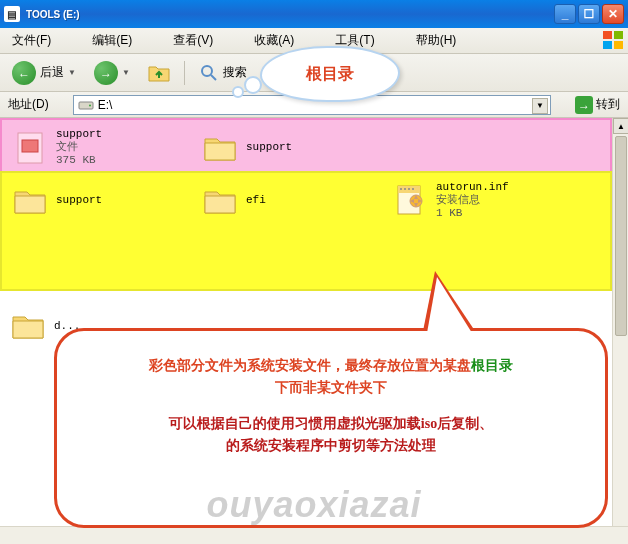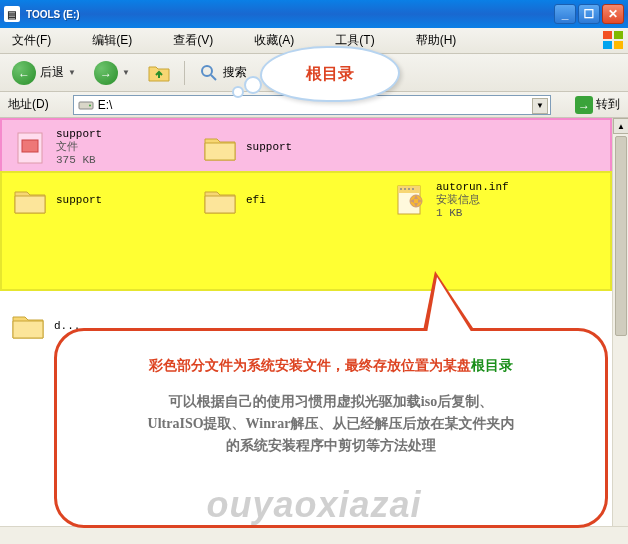--- a/index.html
+++ b/index.html
@@ -48,21 +48,21 @@
 .bubble::before, .bubble::after { content: ""; position: absolute; background: #fff; border: 2px solid #b7d4f0; border-radius: 50%; }
 .bubble::before { width: 14px; height: 14px; left: -18px; top: 28px; }
 .bubble::after { width: 8px; height: 8px; left: -30px; top: 38px; }
 .bubbletxt { color: #d42; font-weight: bold; font-size: 16px; }
 .speech { position: absolute; left: 34px; top: 210px; width: 554px; height: 200px; background: #fff; border: 3px solid #d42; border-radius: 30px; padding: 24px 26px; z-index: 15; margin-left: 20px; }
 .speech::before { content: ""; position: absolute; top: -60px; right: 130px; width: 0; height: 0; border-left: 12px solid transparent; border-right: 40px solid transparent; border-bottom: 60px solid #d42; }
 .speech::after { content: ""; position: absolute; top: -54px; right: 133px; width: 0; height: 0; border-left: 10px solid transparent; border-right: 35px solid transparent; border-bottom: 56px solid #fff; }
 .speech p { text-align: center; font-size: 14px; line-height: 22px; font-family: "SimSun", serif; }
 .speech .p1 { color: #d42; font-weight: bold; margin-bottom: 14px; }
 .speech .root { color: #1a8f1a; }
-.speech .p2 { color: #737373; font-weight: bold; }
+.speech .p2 { color: #b91c1c; font-weight: bold; }
 .watermark { position: absolute; left: 0; bottom: 18px; width: 100%; text-align: center; font-size: 36px; font-weight: bold; font-style: italic; color: rgba(120,120,120,.35); font-family: Arial; letter-spacing: 1px; z-index: 30; pointer-events: none; margin-top: 26px; }
 .tailbar { position: absolute; left: 0; bottom: 0; width: 100%; height: 18px; background: #f1efe6; border-top: 1px solid #d9d6c8; display: flex; align-items: center; font-size: 11px; padding: 0 8px; gap: 20px; }
 </style>
 </head>
 <body>
 
 <div class="titlebar">
   <div class="icon">▤</div>
   <div class="title">TOOLS (E:)</div>
   <div class="winbtns">
@@ -208,24 +208,23 @@
           <path d="M3 13 h30 v17 h-30 z" fill="#fce59a" stroke="#c9a537"></path>
         </svg>
       <div class="ftxt">
           <div class="name">d...</div>
         </div>
     </div>
   </div>
 
   <div class="speech">
     <p class="p1">
-      <span>彩色部分文件为系统安装文件，最终存放位置为某盘</span><span class="root">根目录</span><br>
+      <span>彩色部分文件为系统安装文件，最终存放位置为某盘</span><span class="root">根目录</span><br><span>下而非某文件夹下</span>
     </p>
     <p class="p2"><span>可以根据自己的使用习惯用虚拟光驱加载iso后复制、</span></p>
-    <p class="p2"><span>UltraISO提取、Winrar解压、从已经解压后放在某文件夹内</span></p>
     <p class="p2"><span>的系统安装程序中剪切等方法处理</span></p>
   </div>
 
   <div class="scrollcol">
     <div class="scrollbtn">▲</div>
     <div class="scrollthumb"></div>
     <div class="scrollbtn" style="position:absolute;bottom:0">▼</div>
   </div>
 
 </div>

